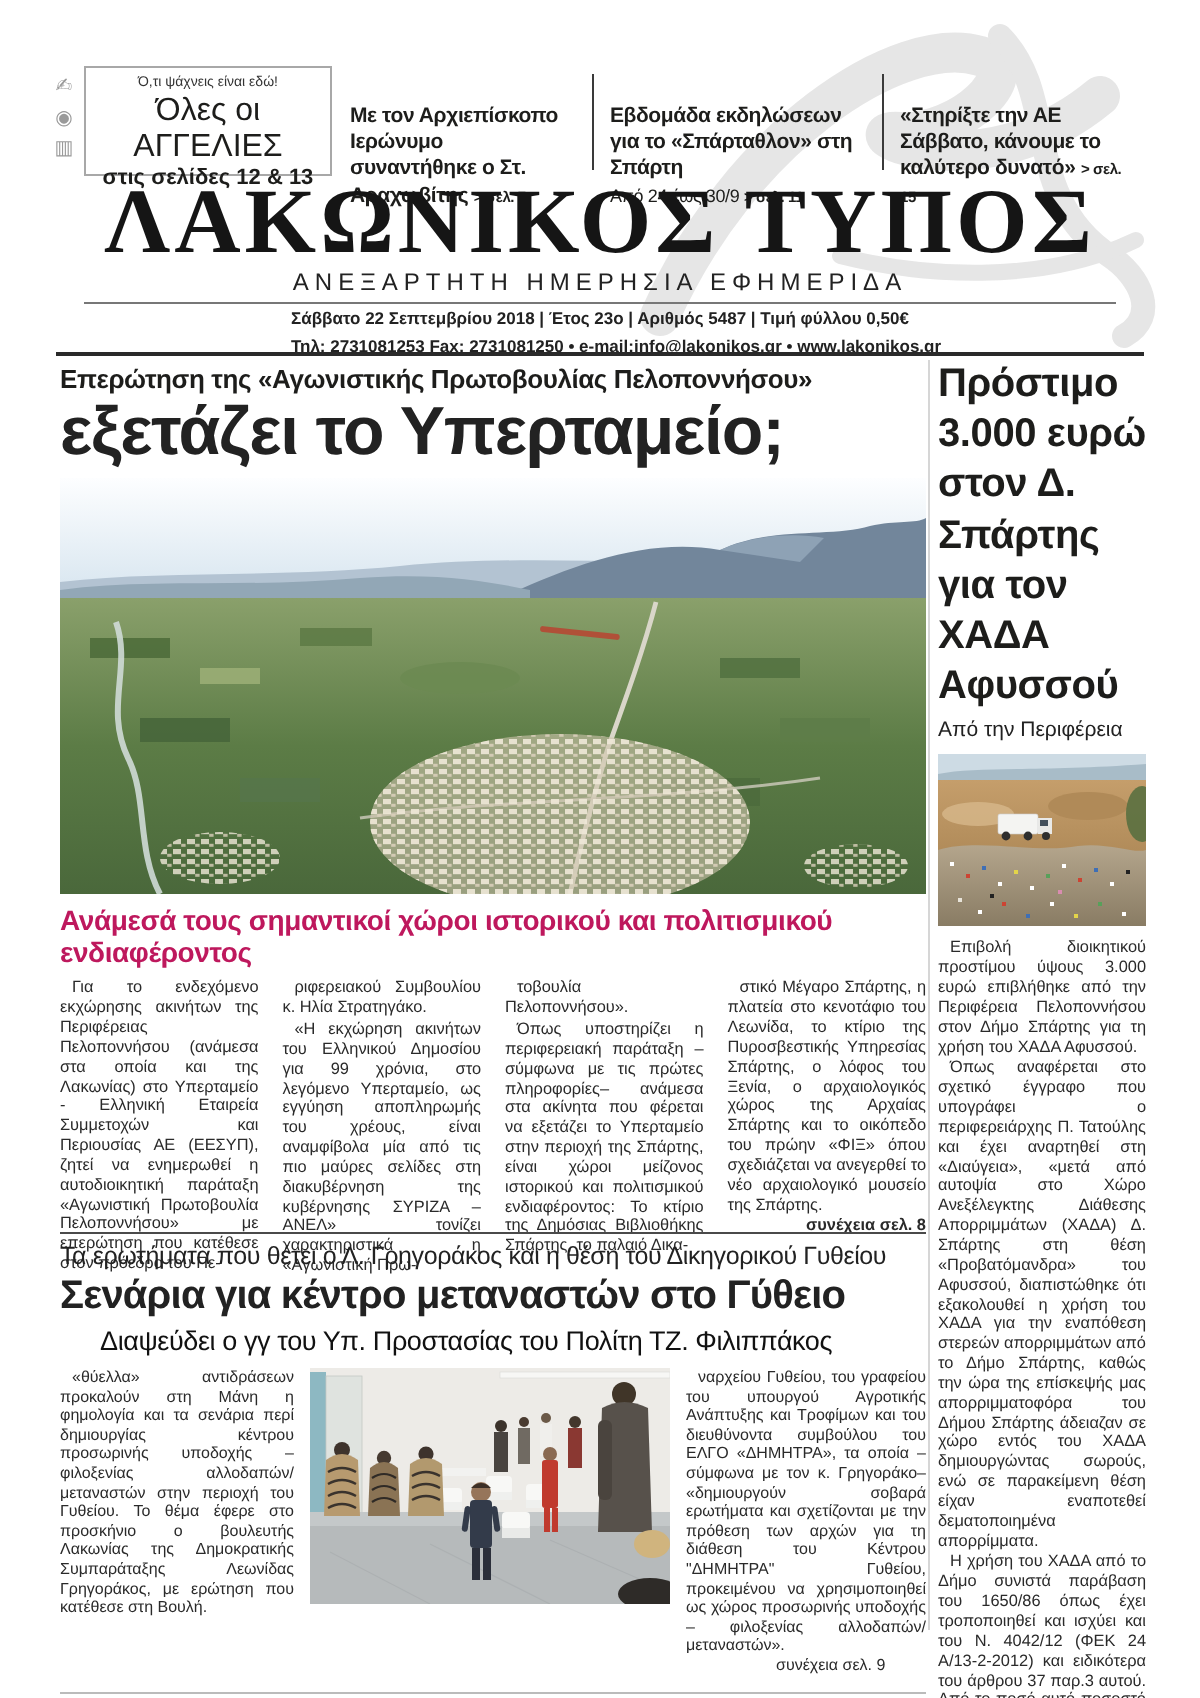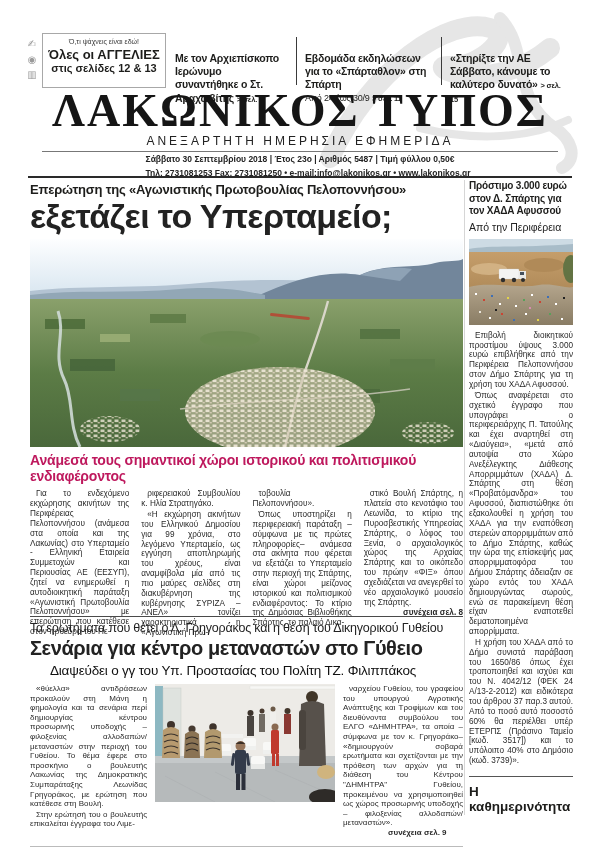--- a/index.html
+++ b/index.html
@@ -9,21 +9,21 @@
     background:#ffffff; color:#1d1d1b; overflow:hidden;
     font-family:"Liberation Sans","DejaVu Sans",sans-serif;
   }
   .layer { position:absolute; z-index:1; }
   .wm { position:absolute; z-index:0; }
 
   
   .stamps { left:24px; top:36px; width:16px; color:#9a9a9a; font-size:10px; line-height:1.55; text-align:center; }
   .clsbox { left:42px; top:33px; width:124px; height:55px; border:1px solid #a8a8a8; text-align:center; padding-top:4px; }
   .clsbox .tag { font-size:7px; color:#333; }
-  .clsbox .b1 { font-size:13px; font-weight:bold; margin-top:2px; }
+  .clsbox .b1 { font-size:16px; font-weight:normal; margin-top:2px; }
   .clsbox .b2 { font-size:11px; font-weight:bold; }
   .teaser { top:52px; font-size:10.5px; font-weight:bold; line-height:1.26; letter-spacing:-0.2px; }
   .teaser .pref { font-size:7.5px; font-weight:bold; }
   .teaser .sub { font-size:9px; font-weight:normal; margin-top:1px; }
   .vline { top:37px; width:1px; height:48px; background:#3a3a3a; }
 
   
   .mast-title { left:0; right:0; top:84px; text-align:center;
     font-family:"Liberation Serif","DejaVu Serif",serif; font-weight:bold;
     font-size:46px; letter-spacing:2px; color:#151515; }
@@ -41,40 +41,40 @@
   .lead .subhl { font-size:14px; font-weight:bold; letter-spacing:-0.2px; margin-top:5px; color:#be185d; }
   .cols { display:flex; gap:12px; margin-top:5px; }
   .col { flex:1; font-size:8.2px; line-height:1.2; text-align:justify; color:#2a2a2a; }
   .col p { text-indent:6px; }
   .col p + p { margin-top:1px; }
   .contnote { font-weight:bold; text-align:right; text-indent:0 !important; margin-top:2px; }
 
   
   .vsep { left:464px; top:180px; width:1px; height:635px; background:#d6d6d6; }
   .sidebar { left:469px; top:180px; width:104px; }
-  .sidebar .title { font-size:10px; font-weight:bold; line-height:1.26; letter-spacing:-0.2px; }
+  .sidebar .title { font-size:20px; font-weight:bold; line-height:1.26; letter-spacing:-0.2px; }
   .sidebar .sub { font-size:10.5px; margin-top:3px; color:#222; }
   .sidebar .photo { width:104px; height:86px; margin-top:6px; display:block; }
   .sidebar .body { margin-top:6px; font-size:8.2px; line-height:1.2; text-align:justify; color:#2a2a2a; }
   .sidebar .body p { text-indent:6px; }
   .sidebar .body p + p { margin-top:1px; }
   .daily { margin-top:10px; border-top:1px solid #555; padding-top:7px; }
   .daily .dt { font-size:13.5px; font-weight:bold; }
 
   
   .bottom { left:30px; top:616px; width:433px; }
   .bottom .rule { height:1px; background:#4a4a4a; margin-bottom:4px; }
   .bottom .kick { font-size:12.5px; color:#222; letter-spacing:-0.2px; }
   .bottom .hl { font-size:20px; font-weight:800; letter-spacing:-0.4px; color:#222; margin-top:2px; }
   .bottom .subhl { font-size:13.5px; color:#111; margin-top:3px; letter-spacing:-0.2px;margin-left:20px; }
   .brow { display:flex; gap:8px; margin-top:6px; }
   .bcol { font-size:8px; line-height:1.2; text-align:justify; color:#2a2a2a; }
   .bcol p { text-indent:6px; }
   .bcol p + p { margin-top:1px; }
-  .bcol .contin { font-weight:bold;padding-left:45px; }
+  .bcol .contin { font-weight:normal;padding-left:45px; }
   .bcol-l { width:117px; }
   .bphoto { width:180px; height:118px; display:block; flex:none; }
   .bcol-r { flex:1; }
   .brule { margin-top:8px; height:1px; background:#bbb; }
 </style>
 </head>
 <body>
 
 <div class="page">
 
@@ -116,21 +116,21 @@
   <div class="layer vline" style="left:441px;"></div>
 
   <div class="layer teaser" style="left:450px; width:116px;">
     <span>«Στηρίξτε την ΑΕ Σάββατο, κάνουμε το καλύτερο δυνατό»</span>
     <span class="pref">&gt; σελ. 15</span>
   </div>
 
   <div class="layer mast-title">ΛΑΚΩΝΙΚΟΣ ΤΥΠΟΣ</div>
   <div class="layer mast-sub">ΑΝΕΞΑΡΤΗΤΗ ΗΜΕΡΗΣΙΑ ΕΦΗΜΕΡΙΔΑ</div>
   <div class="layer hair1"></div>
-  <div class="layer dateline">Σάββατο 30 Σεπτεμβρίου 2018 | Έτος 23ο | Αριθμός 5487 | Τιμή φύλλου 0,50€</div>
+  <div class="layer dateline">Σάββατο 22 Σεπτεμβρίου 2018 | Έτος 23ο | Αριθμός 5487 | Τιμή φύλλου 0,50€</div>
   <div class="layer contact">Τηλ: 2731081253 Fax: 2731081250 • e-mail:info@lakonikos.gr • www.lakonikos.gr</div>
   <div class="layer secline"></div>
 
   <div class="layer lead">
     <div class="kick">Επερώτηση της «Αγωνιστικής Πρωτοβουλίας Πελοποννήσου»</div>
     <div class="hl">
       <div>εξετάζει το Υπερταμείο;</div>
     </div>
 
     <svg class="photo" viewBox="0 0 433 208" preserveAspectRatio="none">
@@ -184,21 +184,21 @@
       </div>
       <div class="col">
         <p>ριφερειακού Συμβουλίου κ. Ηλία Στρατηγάκο.</p>
         <p>«Η εκχώρηση ακινήτων του Ελληνικού Δημοσίου για 99 χρόνια, στο λεγόμενο Υπερταμείο, ως εγγύηση αποπληρωμής του χρέους, είναι αναμφίβολα μία από τις πιο μαύρες σελίδες στη διακυβέρνηση της κυβέρνησης ΣΥΡΙΖΑ – ΑΝΕΛ» τονίζει χαρακτηριστικά η «Αγωνιστική Πρω-</p>
       </div>
       <div class="col">
         <p>τοβουλία Πελοποννήσου».</p>
         <p>Όπως υποστηρίζει η περιφερειακή παράταξη –σύμφωνα με τις πρώτες πληροφορίες– ανάμεσα στα ακίνητα που φέρεται να εξετάζει το Υπερταμείο στην περιοχή της Σπάρτης, είναι χώροι μείζονος ιστορικού και πολιτισμικού ενδιαφέροντος: Το κτίριο της Δημόσιας Βιβλιοθήκης Σπάρτης, το παλαιό Δικα-</p>
       </div>
       <div class="col">
-        <p>στικό Βουλή Σπάρτης, η πλατεία στο κενοτάφιο του Λεωνίδα, το κτίριο της Πυροσβεστικής Υπηρεσίας Σπάρτης, ο λόφος του Ξενία, ο αρχαιολογικός χώρος της Αρχαίας Σπάρτης και το οικόπεδο του πρώην «ΦΙΞ» όπου σχεδιάζεται να ανεγερθεί το νέο αρχαιολογικό μουσείο της Σπάρτης.</p>
+        <p>στικό Μέγαρο Σπάρτης, η πλατεία στο κενοτάφιο του Λεωνίδα, το κτίριο της Πυροσβεστικής Υπηρεσίας Σπάρτης, ο λόφος του Ξενία, ο αρχαιολογικός χώρος της Αρχαίας Σπάρτης και το οικόπεδο του πρώην «ΦΙΞ» όπου σχεδιάζεται να ανεγερθεί το νέο αρχαιολογικό μουσείο της Σπάρτης.</p>
         <p class="contnote">συνέχεια σελ. 8</p>
       </div>
     </div>
   </div>
 
   <div class="layer vsep"></div>
 
   <div class="layer sidebar">
     <div class="title">Πρόστιμο 3.000 ευρώ στον Δ. Σπάρτης για τον ΧΑΔΑ Αφυσσού</div>
     <div class="sub">Από την Περιφέρεια</div>
@@ -270,21 +270,20 @@
 
   <div class="layer bottom">
     <div class="rule"></div>
     <div class="kick">Τα ερωτήματα που θέτει ο Λ. Γρηγοράκος και η θέση του Δικηγορικού Γυθείου</div>
     <div class="hl">Σενάρια για κέντρο μεταναστών στο Γύθειο</div>
     <div class="subhl">Διαψεύδει ο γγ του Υπ. Προστασίας του Πολίτη ΤΖ. Φιλιππάκος</div>
 
     <div class="brow">
       <div class="bcol bcol-l">
         <p>«θύελλα» αντιδράσεων προκαλούν στη Μάνη η φημολογία και τα σενάρια περί δημιουργίας κέντρου προσωρινής υποδοχής – φιλοξενίας αλλοδαπών/μεταναστών στην περιοχή του Γυθείου. Το θέμα έφερε στο προσκήνιο ο βουλευτής Λακωνίας της Δημοκρατικής Συμπαράταξης Λεωνίδας Γρηγοράκος, με ερώτηση που κατέθεσε στη Βουλή.</p>
-        <p>Στην ερώτησή του ο βουλευτής επικαλείται έγγραφα του Λιμε-</p>
       </div>
 
       <svg class="bphoto" viewBox="0 0 180 118" preserveAspectRatio="none">
         <rect x="0" y="0" width="180" height="72" fill="#edebe7"></rect>
         <rect x="95" y="2" width="85" height="3" fill="#f7f7f5" stroke="#d9d9d6" stroke-width="0.3"></rect>
         <rect x="0" y="2" width="8" height="92" fill="#8db8c2"></rect>
         <rect x="8" y="4" width="18" height="84" fill="#dfe3df" stroke="#c3c9c4" stroke-width="0.4"></rect>
         <rect x="0" y="72" width="180" height="46" fill="#b6babb"></rect>
         <rect x="0" y="72" width="180" height="7" fill="#c4c8c9"></rect>
         <g stroke="#a9adaf" stroke-width="0.6" opacity="0.7">

